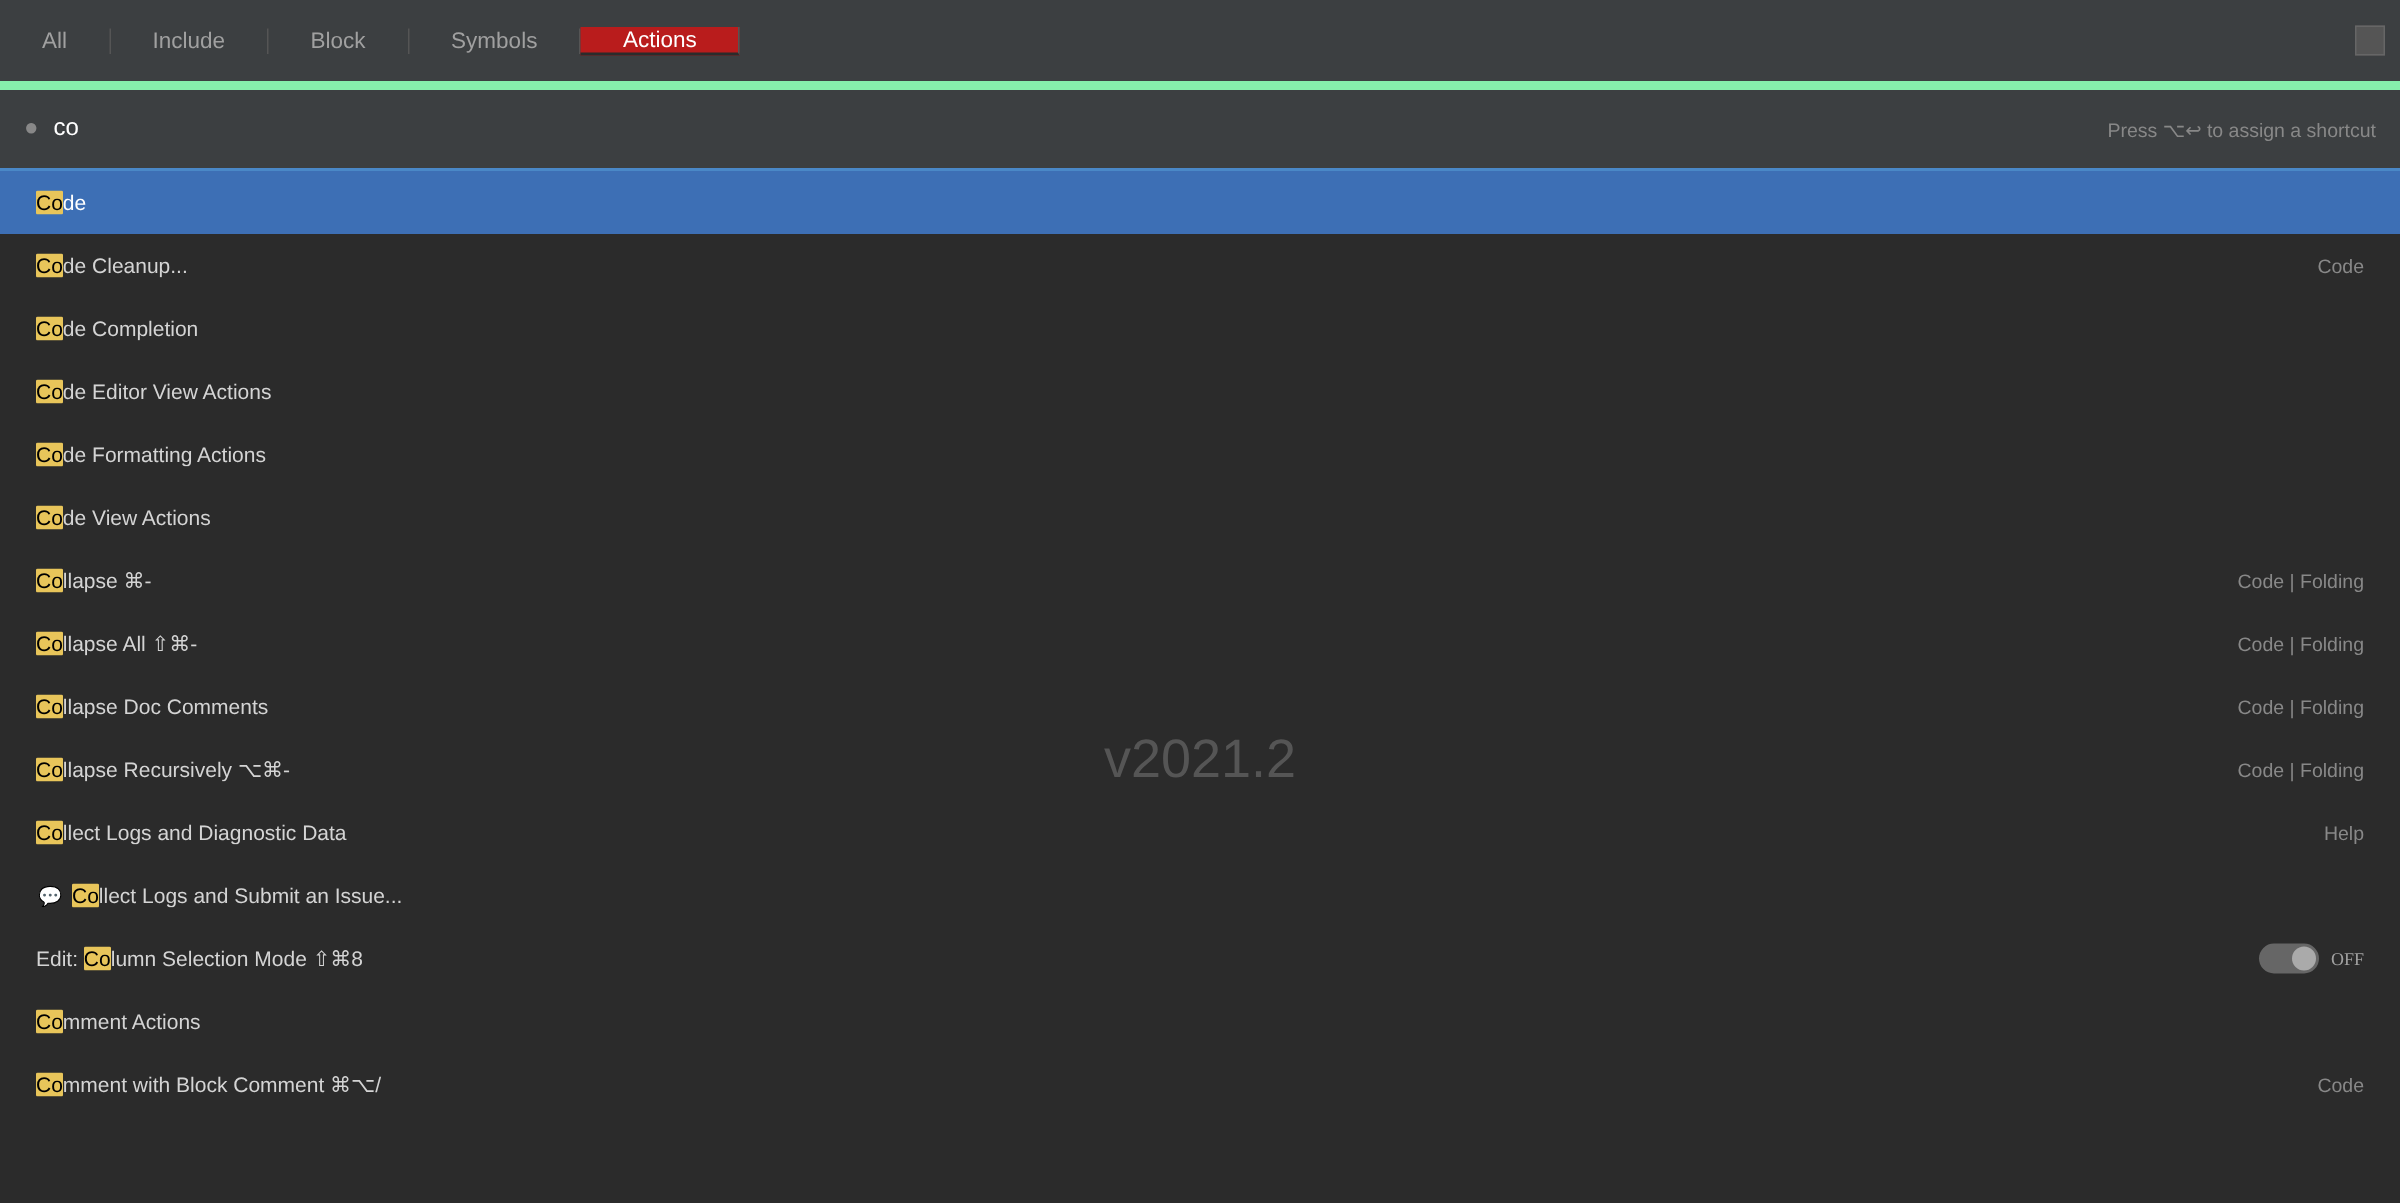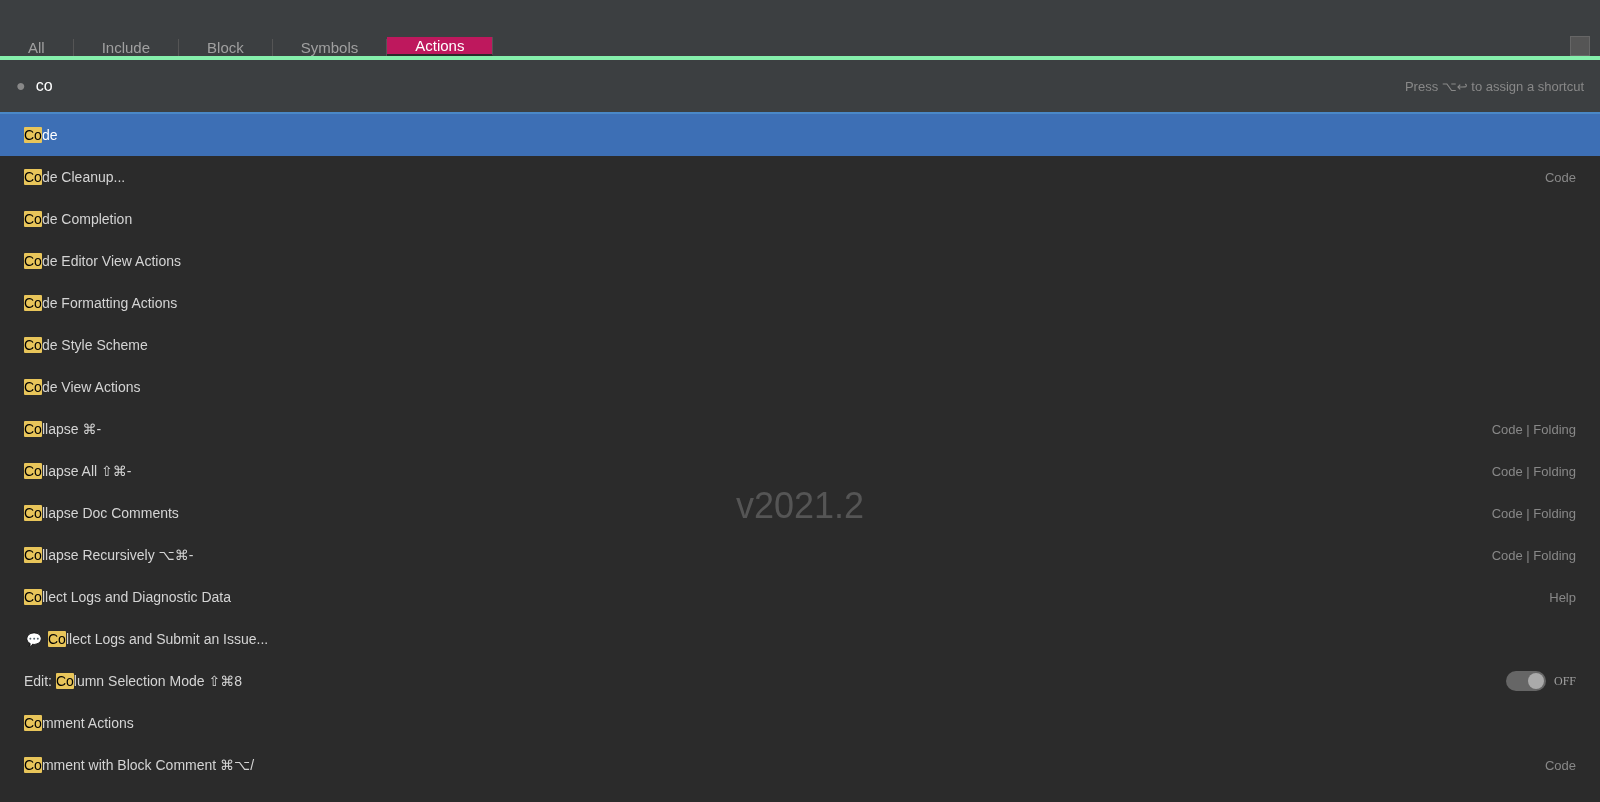--- a/index.html
+++ b/index.html
@@ -10,38 +10,38 @@
       font-family: -apple-system, BlinkMacSystemFont, "Segoe UI", sans-serif;
       font-size: 14px;
       width: 1600px;
       height: 802px;
       overflow: hidden;
     }
 
     
     .tab-bar {
       display: flex;
-      align-items: flex-end;
+      align-items: center;
       background: #3c3f41;
       height: 60px;
-      border-bottom: 4px solid #86efac;
+      border-bottom: 6px solid #86efac;
     }
 
     .tab-item {
       display: flex;
       align-items: center;
       padding: 0 28px;
       color: #a0a0a0;
       font-size: 15px;
       cursor: pointer;
       border-right: 1px solid #555;
     }
 
     .tab-item.active {
-      background: #be185d;
+      background: #b91c1c;
       color: #ffffff;
       border-bottom: 2px solid #2b2b2b;
     }
 
     .tab-spacer {
       flex: 1;
     }
 
     .include-disabled {
       display: flex;
@@ -268,26 +268,20 @@
     <span class="list-item-category"></span>
   </div>
 
   <div class="list-item">
     <span class="list-item-label">
       <span class="highlight">Co</span>de Formatting Actions
     </span>
     <span class="list-item-category"></span>
   </div>
 
-  <div class="list-item">
-    <span class="list-item-label">
-      <span class="highlight">Co</span>de Style Scheme
-    </span>
-    <span class="list-item-category"></span>
-  </div>
 
   <div class="list-item">
     <span class="list-item-label">
       <span class="highlight">Co</span>de View Actions
     </span>
     <span class="list-item-category"></span>
   </div>
 
   <div class="list-item">
     <span class="list-item-label">

